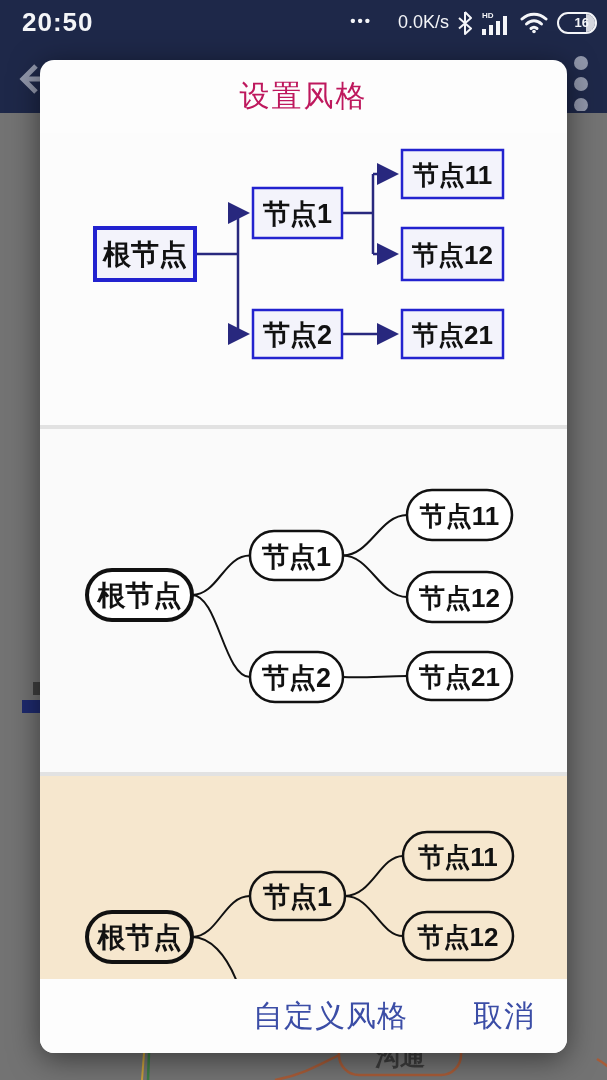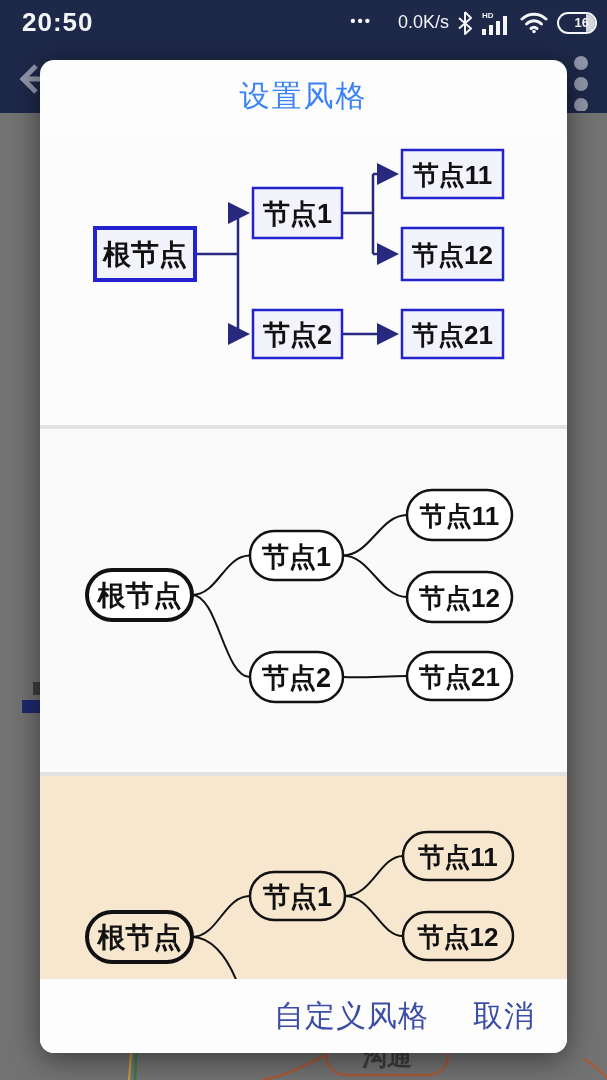--- a/index.html
+++ b/index.html
@@ -27,46 +27,46 @@
   .sb-battery .lvl { position:relative; z-index:1; margin-right:6px; }
 
   
   .appbar { position:absolute; top:45px; left:0; width:607px; height:68px; background:#1e2849; z-index:1; }
   .back-icon { position:absolute; left:14px; top:12px; }
   .kebab-icon { position:absolute; right:18px; top:10px; }
 
   
   .bg-frag-glyph { position:absolute; left:33px; top:682px; width:8px; height:13px; background:#3f3f3f; z-index:1; }
   .bg-frag-underline { position:absolute; left:22px; top:700px; width:20px; height:13px; background:#1e2a6e; z-index:1; }
-  .bg-bottom-map { position:absolute; left:4px; top:1053px; width:553px; height:27px; z-index:1; }
+  .bg-bottom-map { position:absolute; left:17px; top:1053px; width:553px; height:27px; z-index:1; }
 
   
   .dialog {
     position:absolute; left:40px; top:60px; width:527px; height:993px;
     background:#fdfdfd; border-radius:14px; z-index:10;
     box-shadow:0 6px 30px rgba(0,0,0,.5); overflow:hidden;
   }
   .dialog-title {
     position:absolute; top:0; left:0; width:100%; height:73px;
     display:flex; align-items:center; justify-content:center;
-    font-size:30px; color:#3b82f6; letter-spacing:2px;
+    font-size:30px; color:#be185d; letter-spacing:2px;
   }
   .panel { position:absolute; left:0; width:527px; overflow:hidden; }
   .panel1 { top:73px;  height:292px; background:#fcfcfc; }
   .panel2 { top:369px; height:343px; background:#fafafa; }
   .panel3 { top:716px; height:203px; background:#f6e7ce; }
   .sep { position:absolute; left:0; width:527px; height:4px; background:#e2e2e2; }
   .sep1 { top:365px; } .sep2 { top:712px; }
   .panel svg { display:block; }
   .node-label { font-family:"Liberation Sans","DejaVu Sans",sans-serif; font-weight:700; fill:#111; }
 
   
   .btnbar {
     position:absolute; left:0; top:919px; width:527px; height:74px; background:#fdfdfd;
-    display:flex; align-items:center; justify-content:flex-end; gap:44px; padding-right:32px;
+    display:flex; align-items:center; justify-content:flex-end; gap:65px; padding-right:32px;
   }
   .dlg-btn {
     background:none; border:none; cursor:pointer;
     font-family:"Liberation Sans","DejaVu Sans",sans-serif;
     font-size:30px; color:#3b4da6; letter-spacing:1px;
   }
 </style>
 </head>
 <body>
 

